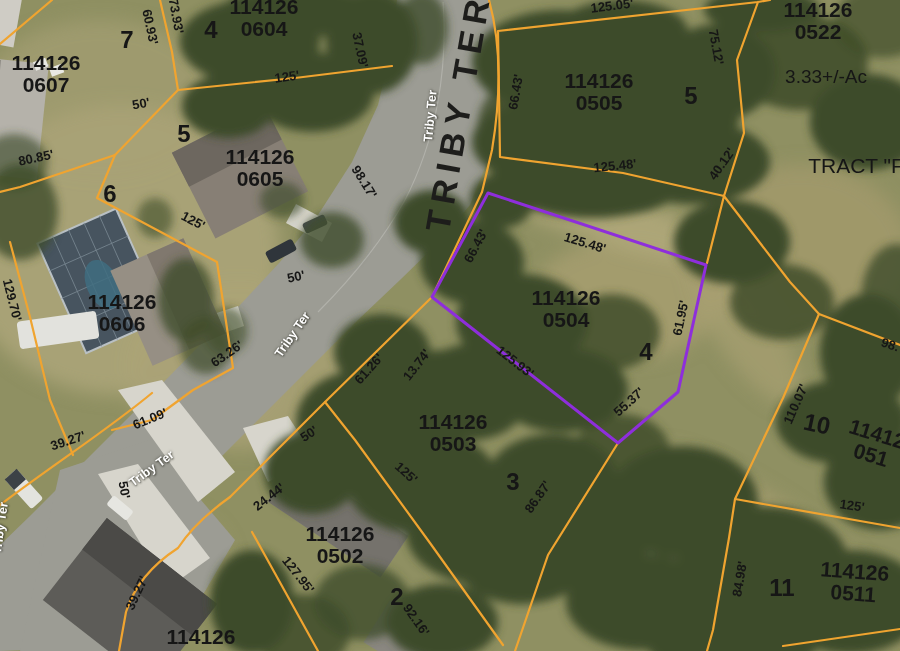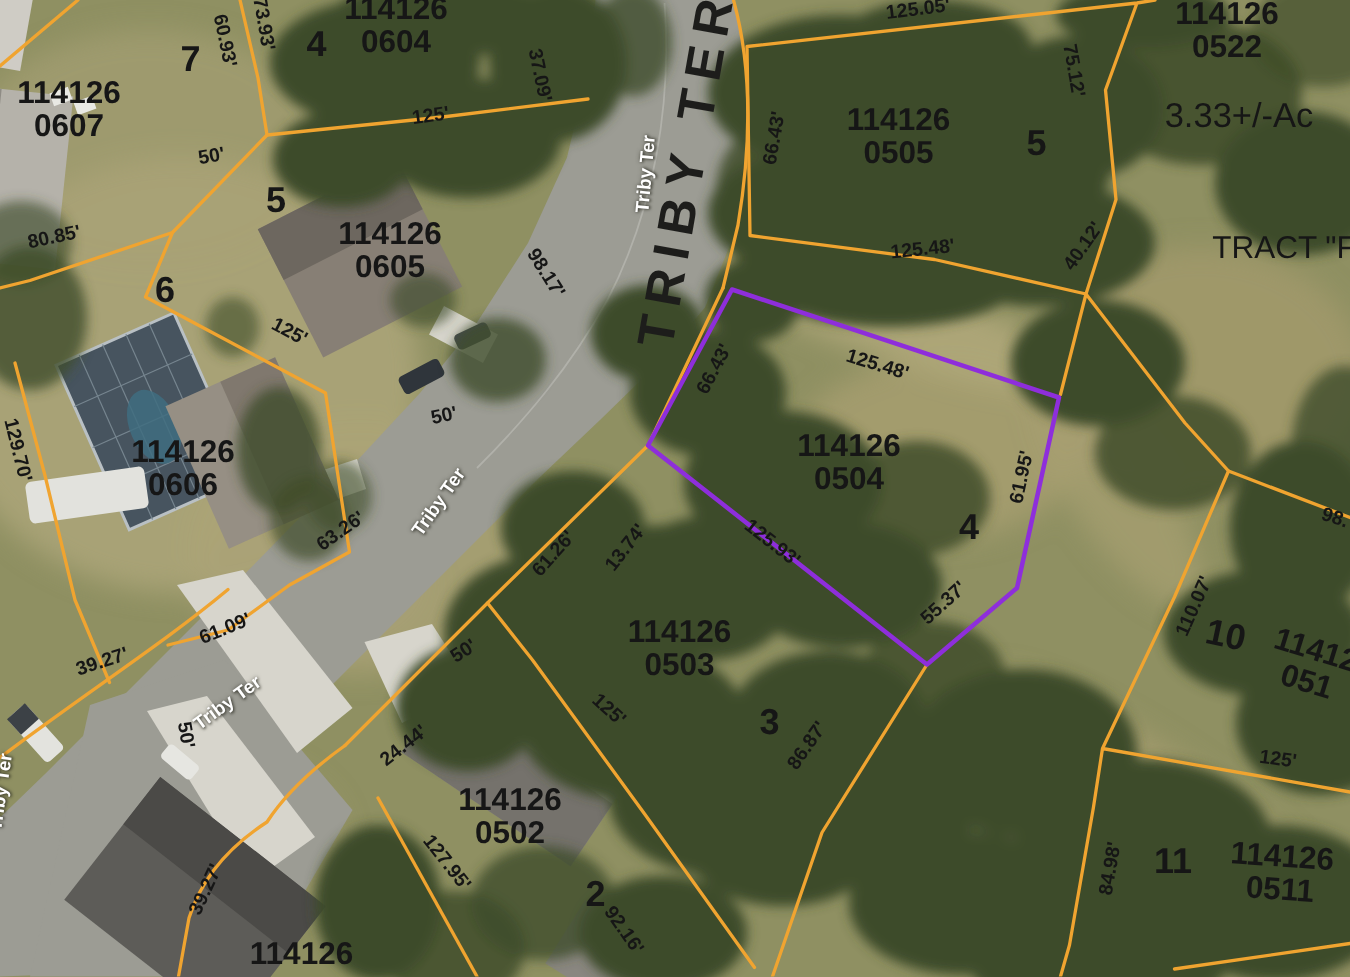--- a/index.html
+++ b/index.html
@@ -8,21 +8,21 @@
   #scene{position:absolute;left:0;top:0;}
   #labels{position:absolute;left:0;top:0;width:900px;height:651px;}
   .lbl{position:absolute;color:#161616;white-space:pre-line;text-align:center;
     line-height:1.06;pointer-events:none;}
   .parcel{font-size:21px;font-weight:bold;}
   .lot{font-size:24px;font-weight:bold;}
   .dim{font-size:13px;font-weight:bold;white-space:nowrap;}
   .road{font-size:12.5px;font-weight:bold;color:#fff;white-space:nowrap;
     text-shadow:0 1px 2px rgba(40,40,30,.85),0 0 3px rgba(40,40,30,.5);}
   .roadbig{font-size:34px;font-weight:600;color:#1d1d1b;letter-spacing:7px;white-space:nowrap;}
-  .note{font-size:23px;font-weight:400;white-space:nowrap;}
+  .note{font-size:19px;font-weight:400;white-space:nowrap;}
   .tract{font-size:21px;font-weight:400;white-space:nowrap;}
 </style>
 </head>
 <body>
 
 <div id="map-wrap">
   <svg id="scene" width="900" height="651" viewBox="0 0 900 651">
     <defs>
       <filter id="f1" x="-60%" y="-60%" width="220%" height="220%">
           <feGaussianBlur stdDeviation="9"></feGaussianBlur>
@@ -236,21 +236,21 @@
 051</div>
       <div class="lbl lot" style="left: 127px; top: 40px; transform: translate(-50%, -50%) rotate(0deg);">7</div>
       <div class="lbl lot" style="left: 211px; top: 30px; transform: translate(-50%, -50%) rotate(0deg);">4</div>
       <div class="lbl lot" style="left: 184px; top: 134px; transform: translate(-50%, -50%) rotate(0deg);">5</div>
       <div class="lbl lot" style="left: 110px; top: 194px; transform: translate(-50%, -50%) rotate(0deg);">6</div>
       <div class="lbl lot" style="left: 691px; top: 96px; transform: translate(-50%, -50%) rotate(0deg);">5</div>
       <div class="lbl lot" style="left: 646px; top: 352px; transform: translate(-50%, -50%) rotate(0deg);">4</div>
       <div class="lbl lot" style="left: 513px; top: 482px; transform: translate(-50%, -50%) rotate(0deg);">3</div>
       <div class="lbl lot" style="left: 397px; top: 597px; transform: translate(-50%, -50%) rotate(0deg);">2</div>
       <div class="lbl lot" style="left: 817px; top: 424px; transform: translate(-50%, -50%) rotate(12deg);">10</div>
-      <div class="lbl lot" style="left: 782px; top: 575px; transform: translate(-50%, -50%) rotate(0deg);">11</div>
+      <div class="lbl lot" style="left: 782px; top: 588px; transform: translate(-50%, -50%) rotate(0deg);">11</div>
       <div class="lbl dim" style="left: 150px; top: 27px; transform: translate(-50%, -50%) rotate(78deg);">60.93'</div>
       <div class="lbl dim" style="left: 176px; top: 16px; transform: translate(-50%, -50%) rotate(80deg);">73.93'</div>
       <div class="lbl dim" style="left: 360px; top: 50px; transform: translate(-50%, -50%) rotate(78deg);">37.09'</div>
       <div class="lbl dim" style="left: 287px; top: 77px; transform: translate(-50%, -50%) rotate(-8deg);">125'</div>
       <div class="lbl dim" style="left: 141px; top: 104px; transform: translate(-50%, -50%) rotate(-10deg);">50'</div>
       <div class="lbl dim" style="left: 36px; top: 158px; transform: translate(-50%, -50%) rotate(-12deg);">80.85'</div>
       <div class="lbl dim" style="left: 193px; top: 221px; transform: translate(-50%, -50%) rotate(28deg);">125'</div>
       <div class="lbl dim" style="left: 12px; top: 300px; transform: translate(-50%, -50%) rotate(76deg);">129.70'</div>
       <div class="lbl dim" style="left: 364px; top: 182px; transform: translate(-50%, -50%) rotate(58deg);">98.17'</div>
       <div class="lbl dim" style="left: 516px; top: 92px; transform: translate(-50%, -50%) rotate(-80deg);">66.43'</div>

